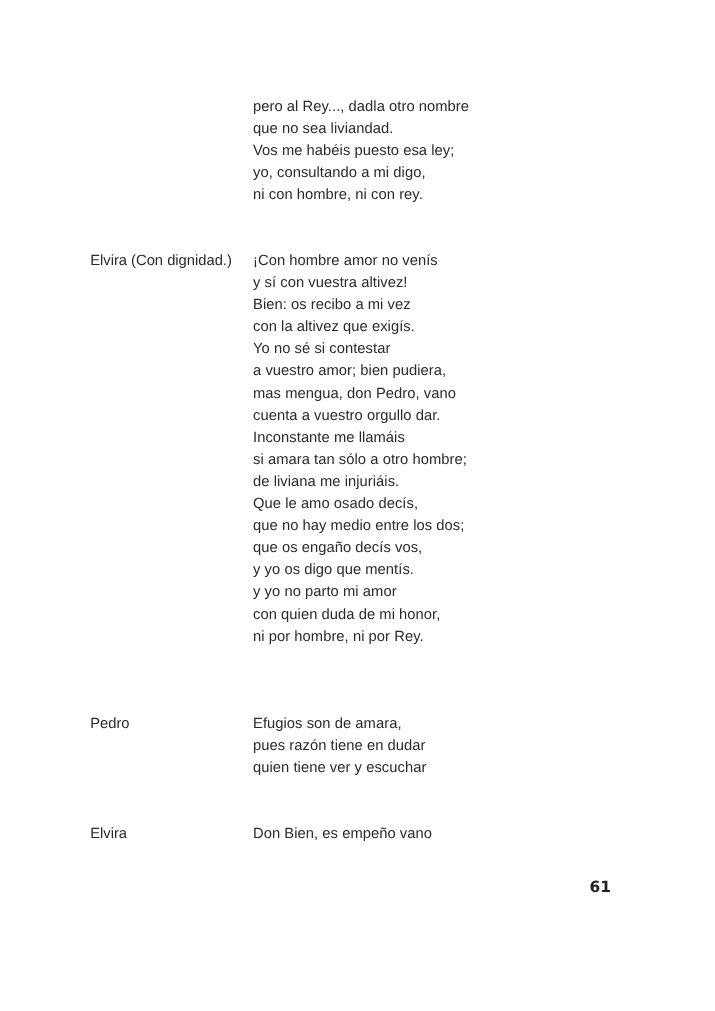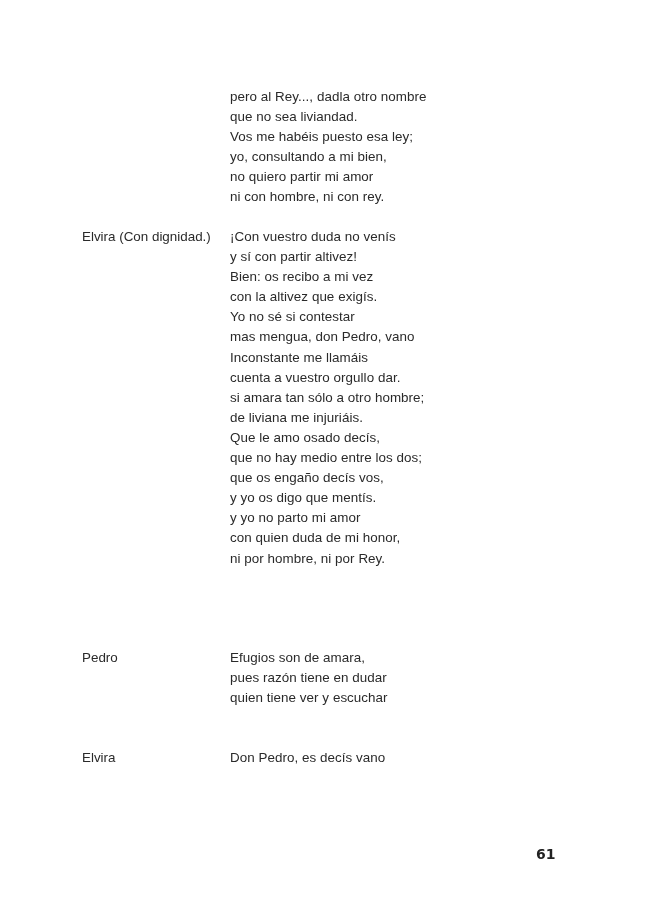--- a/index.html
+++ b/index.html
@@ -16,50 +16,49 @@
     }
     .verses { position: absolute; left: 230px; top: 0; }
     .line {
       display: block; font-size: 13.4px; line-height: 20.1px; white-space: nowrap;
       letter-spacing: 0.05px;
     }
     .page-number {
       position: absolute; left: 536px; top: 799px;
       font-size: 14px; font-weight: bold; color: #222;
       font-family: "DejaVu Sans", sans-serif;
-      margin-top: 47px;
     }
   </style>
 </head>
 <body>
 
 <div class="page">
 
   <div class="block" style="top:87px;">
     <div class="verses">
       <span class="line">pero al Rey..., dadla otro nombre</span>
       <span class="line">que no sea liviandad.</span>
       <span class="line">Vos me habéis puesto esa ley;</span>
-      <span class="line">yo, consultando a mi bien,</span>
-      <span class="line">no quiero partir mi amor</span>
+      <span class="line">yo, consultando a mi digo,</span>
       <span class="line">ni con hombre, ni con rey.</span>
     </div>
   </div>
 
   <div class="block" style="top:227px;">
     <span class="speaker">Elvira (Con dignidad.)</span>
     <div class="verses">
-      <span class="line">¡Con vuestro duda no venís</span>
-      <span class="line">y sí con partir altivez!</span>
+      <span class="line">¡Con hombre amor no venís</span>
+      <span class="line">y sí con vuestra altivez!</span>
       <span class="line">Bien: os recibo a mi vez</span>
       <span class="line">con la altivez que exigís.</span>
       <span class="line">Yo no sé si contestar</span>
+      <span class="line">a vuestro amor; bien pudiera,</span>
       <span class="line">mas mengua, don Pedro, vano</span>
+      <span class="line">cuenta a vuestro orgullo dar.</span>
       <span class="line">Inconstante me llamáis</span>
-      <span class="line">cuenta a vuestro orgullo dar.</span>
       <span class="line">si amara tan sólo a otro hombre;</span>
       <span class="line">de liviana me injuriáis.</span>
       <span class="line">Que le amo osado decís,</span>
       <span class="line">que no hay medio entre los dos;</span>
       <span class="line">que os engaño decís vos,</span>
       <span class="line">y yo os digo que mentís.</span>
       <span class="line">y yo no parto mi amor</span>
       <span class="line">con quien duda de mi honor,</span>
       <span class="line">ni por hombre, ni por Rey.</span>
     </div>
@@ -70,18 +69,18 @@
     <div class="verses">
       <span class="line">Efugios son de amara,</span>
       <span class="line">pues razón tiene en dudar</span>
       <span class="line">quien tiene ver y escuchar</span>
     </div>
   </div>
 
   <div class="block" style="top:748px;">
     <span class="speaker">Elvira</span>
     <div class="verses">
-      <span class="line">Don Pedro, es decís vano</span>
+      <span class="line">Don Bien, es empeño vano</span>
     </div>
   </div>
 
   <div class="page-number">61</div>
 </div>
 
 </body></html>

